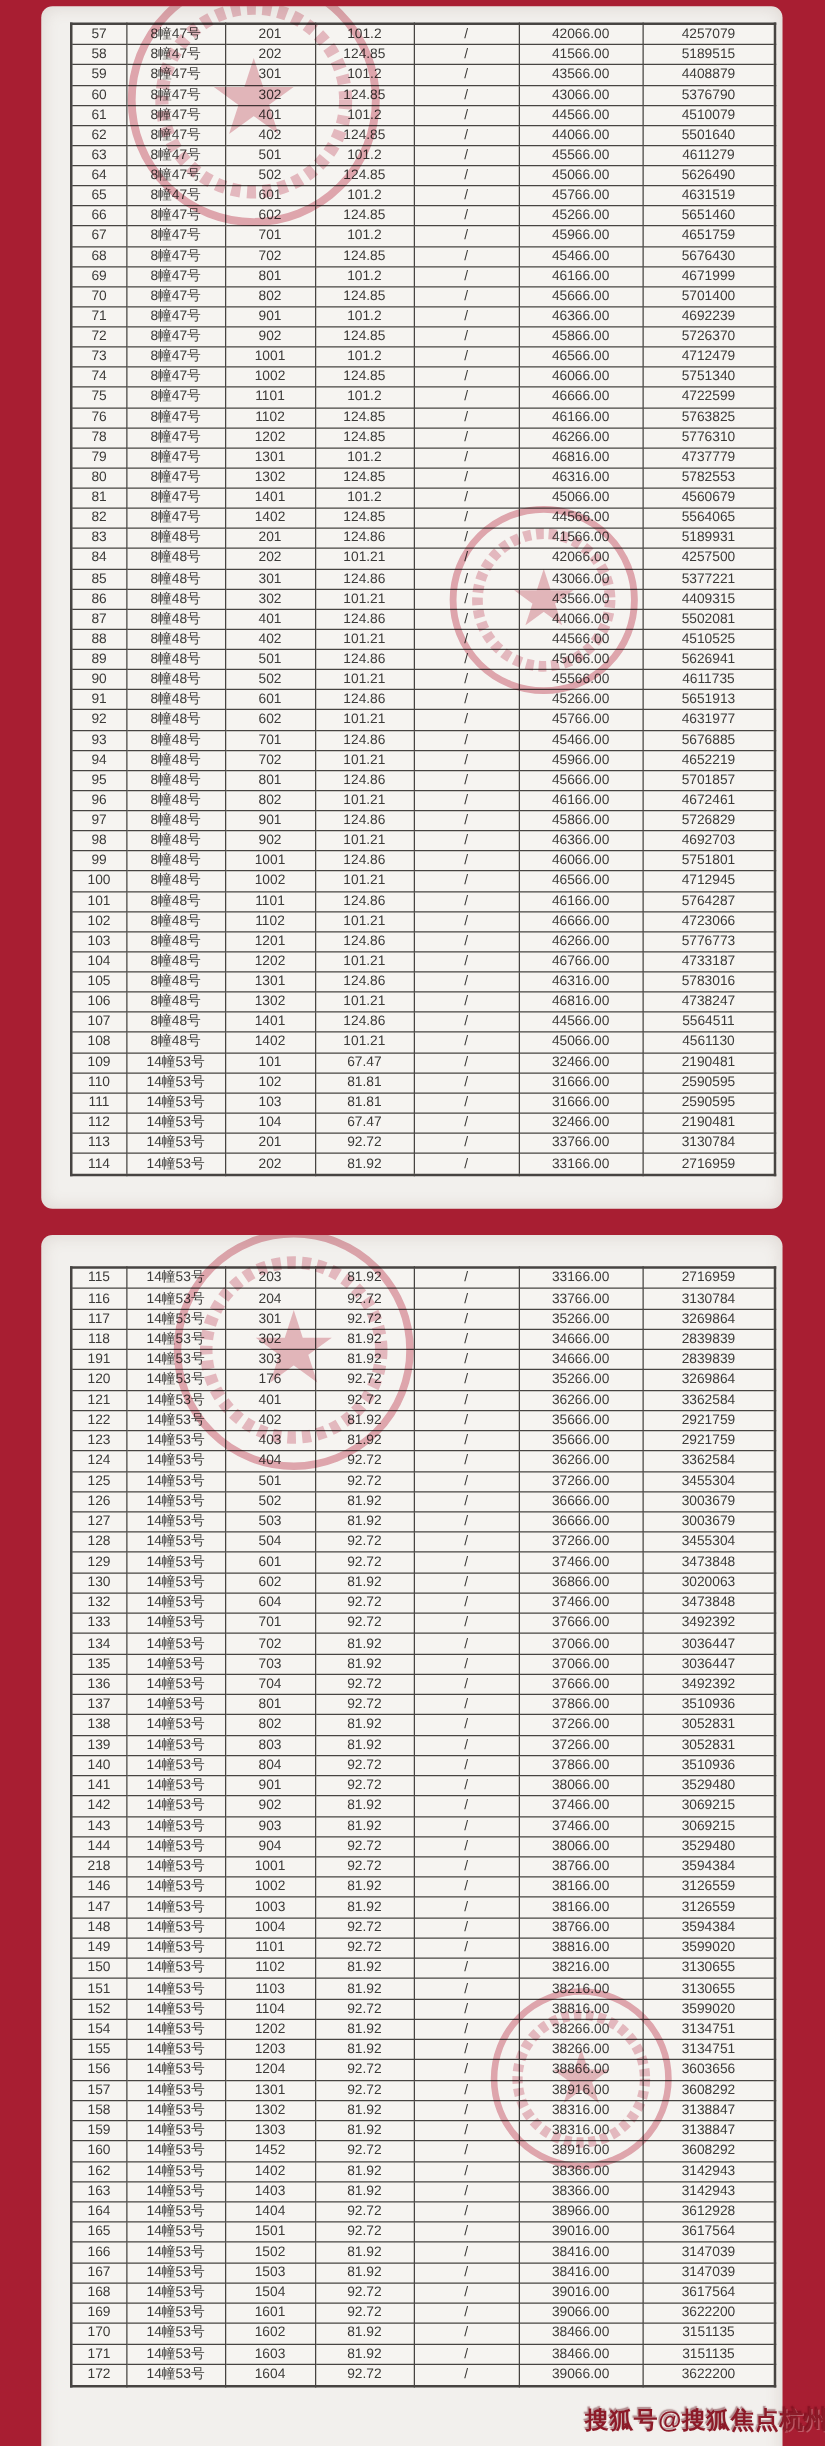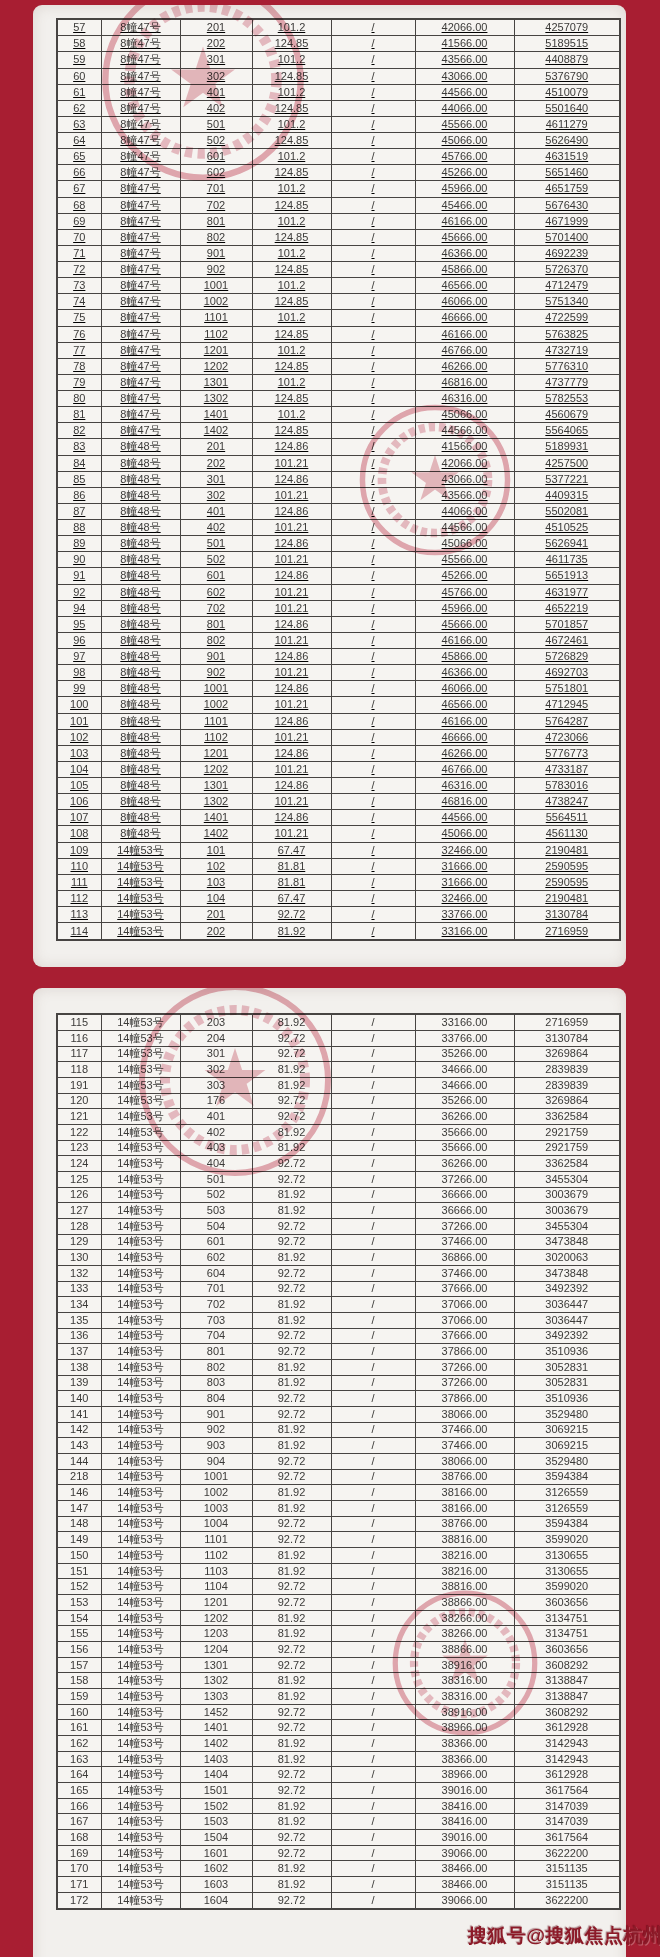--- a/index.html
+++ b/index.html
@@ -14,21 +14,21 @@
     box-shadow:inset 0 0 14px rgba(120,90,80,0.18);
   }
   #page1{top:5px;height:962px;}
   #page2{top:988px;height:1104px;}
   table.price-table{
     border-collapse:collapse;table-layout:fixed;
     width:563px;margin-left:23px;
     border:2px solid #474442;
     background:#f6f4f1;
   }
-  #table1{margin-top:13px;height:923px;text-decoration:underline;}
+  #table1{margin-top:13px;height:923px;}
   #table2{margin-top:25px;height:897px;}
   .price-table td{
     border:1px solid #474442;
     text-align:center;vertical-align:middle;
     font-size:11px;line-height:1;color:#3b3a38;
     padding:0;white-space:nowrap;overflow:hidden;
   }
   .seal{
     position:absolute;pointer-events:none;
     opacity:0.42;mix-blend-mode:multiply;
@@ -229,29 +229,20 @@
         <tr>
           <td>76</td>
           <td>8幢47号</td>
           <td>1102</td>
           <td>124.85</td>
           <td>/</td>
           <td>46166.00</td>
           <td>5763825</td>
         </tr>
         <tr>
-          <td>77</td>
-          <td>8幢47号</td>
-          <td>1201</td>
-          <td>101.2</td>
-          <td>/</td>
-          <td>46766.00</td>
-          <td>4732719</td>
-        </tr>
-        <tr>
           <td>78</td>
           <td>8幢47号</td>
           <td>1202</td>
           <td>124.85</td>
           <td>/</td>
           <td>46266.00</td>
           <td>5776310</td>
         </tr>
         <tr>
           <td>79</td>
@@ -371,20 +362,29 @@
           <td>5651913</td>
         </tr>
         <tr>
           <td>92</td>
           <td>8幢48号</td>
           <td>602</td>
           <td>101.21</td>
           <td>/</td>
           <td>45766.00</td>
           <td>4631977</td>
+        </tr>
+        <tr>
+          <td>93</td>
+          <td>8幢48号</td>
+          <td>701</td>
+          <td>124.86</td>
+          <td>/</td>
+          <td>45466.00</td>
+          <td>5676885</td>
         </tr>
         <tr>
           <td>94</td>
           <td>8幢48号</td>
           <td>702</td>
           <td>101.21</td>
           <td>/</td>
           <td>45966.00</td>
           <td>4652219</td>
         </tr>
@@ -922,56 +922,47 @@
         <tr>
           <td>152</td>
           <td>14幢53号</td>
           <td>1104</td>
           <td>92.72</td>
           <td>/</td>
           <td>38816.00</td>
           <td>3599020</td>
         </tr>
         <tr>
-          <td>153</td>
-          <td>14幢53号</td>
-          <td>1201</td>
+          <td>154</td>
+          <td>14幢53号</td>
+          <td>1202</td>
+          <td>81.92</td>
+          <td>/</td>
+          <td>38266.00</td>
+          <td>3134751</td>
+        </tr>
+        <tr>
+          <td>155</td>
+          <td>14幢53号</td>
+          <td>1203</td>
+          <td>81.92</td>
+          <td>/</td>
+          <td>38266.00</td>
+          <td>3134751</td>
+        </tr>
+        <tr>
+          <td>156</td>
+          <td>14幢53号</td>
+          <td>1204</td>
           <td>92.72</td>
           <td>/</td>
           <td>38866.00</td>
           <td>3603656</td>
         </tr>
         <tr>
-          <td>154</td>
-          <td>14幢53号</td>
-          <td>1202</td>
-          <td>81.92</td>
-          <td>/</td>
-          <td>38266.00</td>
-          <td>3134751</td>
-        </tr>
-        <tr>
-          <td>155</td>
-          <td>14幢53号</td>
-          <td>1203</td>
-          <td>81.92</td>
-          <td>/</td>
-          <td>38266.00</td>
-          <td>3134751</td>
-        </tr>
-        <tr>
-          <td>156</td>
-          <td>14幢53号</td>
-          <td>1204</td>
-          <td>92.72</td>
-          <td>/</td>
-          <td>38866.00</td>
-          <td>3603656</td>
-        </tr>
-        <tr>
           <td>157</td>
           <td>14幢53号</td>
           <td>1301</td>
           <td>92.72</td>
           <td>/</td>
           <td>38916.00</td>
           <td>3608292</td>
         </tr>
         <tr>
           <td>158</td>
@@ -992,29 +983,20 @@
           <td>3138847</td>
         </tr>
         <tr>
           <td>160</td>
           <td>14幢53号</td>
           <td>1452</td>
           <td>92.72</td>
           <td>/</td>
           <td>38916.00</td>
           <td>3608292</td>
-        </tr>
-        <tr>
-          <td>161</td>
-          <td>14幢53号</td>
-          <td>1401</td>
-          <td>92.72</td>
-          <td>/</td>
-          <td>38966.00</td>
-          <td>3612928</td>
         </tr>
         <tr>
           <td>162</td>
           <td>14幢53号</td>
           <td>1402</td>
           <td>81.92</td>
           <td>/</td>
           <td>38366.00</td>
           <td>3142943</td>
         </tr>

